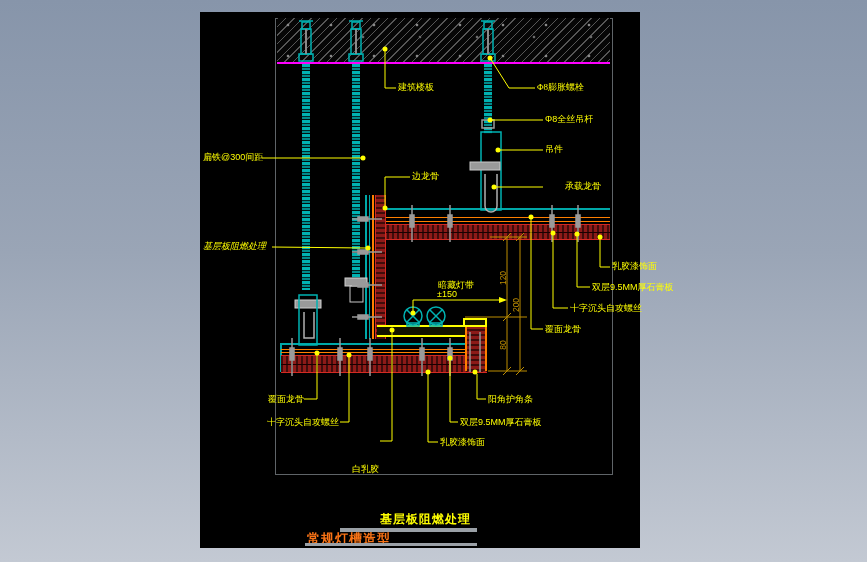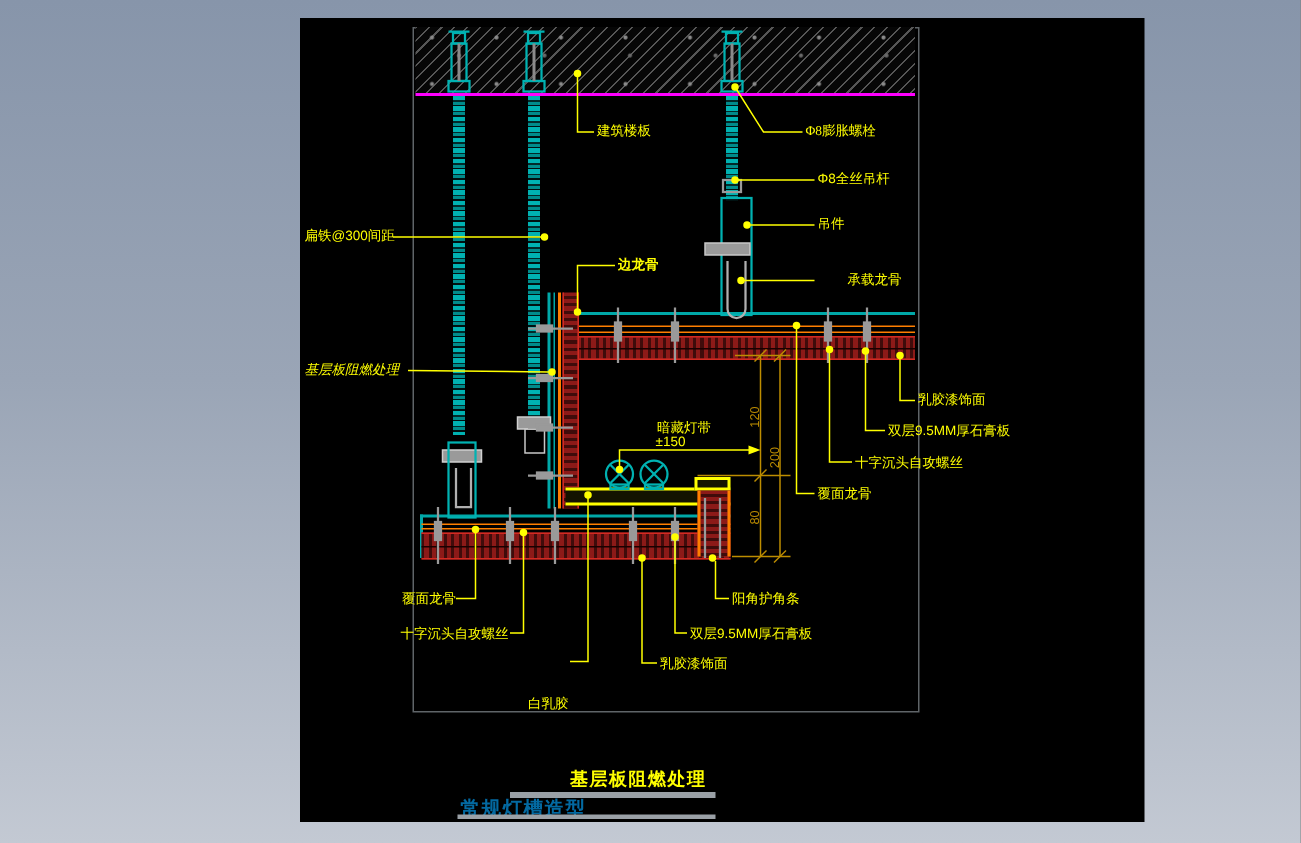--- a/index.html
+++ b/index.html
@@ -1,19 +1,19 @@
 <!DOCTYPE html>
 <html><head>
 <meta charset="utf-8">
 <style>
   html,body{margin:0;padding:0;}
   .screen{position:relative;width:867px;height:562px;overflow:hidden;
     background:linear-gradient(180deg,#8795aa 0%,#9aa5b6 45%,#c3c9d3 100%);
     font-family:"Liberation Sans","DejaVu Sans",sans-serif;}
-  .canvas{position:absolute;left:200px;top:12px;width:563px;height:536px;background:#000;}
+  .canvas{position:absolute;left:200px;top:12px;width:440px;height:536px;background:#000;}
   .frame{position:absolute;left:75px;top:6px;width:336px;height:455px;border:1px solid #5f6468;}
   
   .slab{position:absolute;left:77px;top:6px;width:333px;height:44px;background-color:#060606;
     background-image:
       radial-gradient(circle at 11px 7px,#8a8a8a 1px,transparent 1.7px),
       radial-gradient(circle at 29px 19px,#6a6a6a 1px,transparent 1.7px),
       repeating-linear-gradient(135deg,#565656 0 1px,transparent 1px 6px);
     background-size:43px 31px,57px 39px,auto;}
   .slabline{position:absolute;left:77px;top:50px;width:333px;height:2px;background:#ff00ff;}
   
@@ -34,21 +34,21 @@
     background-image:repeating-linear-gradient(0deg,rgba(0,0,0,.55) 0 2px,transparent 2px 5px);
     border-left:1px solid #d22a22;border-right:1px solid #d22a22;}
   .trough-cap{position:absolute;border:2px solid #ffff00;background:#151500;}
   .troughfloor{position:absolute;border-top:2px solid #ffff00;border-bottom:2px solid #ffff00;background:#131300;}
   .ov{position:absolute;left:0;top:0;}
   
   .lbl{position:absolute;color:#ffff00;font-size:9px;line-height:11px;white-space:nowrap;}
   .dimtxt{position:absolute;color:#bd8d00;font-size:8.5px;white-space:nowrap;
     transform:rotate(-90deg);transform-origin:center center;}
   .title1{position:absolute;color:#ffff00;font-size:12px;letter-spacing:1px;white-space:nowrap;font-weight:bold;}
-  .title2{position:absolute;color:#0369a1;font-size:13px;letter-spacing:1px;white-space:nowrap;font-weight:bold;}
+  .title2{position:absolute;color:#f97316;font-size:13px;letter-spacing:1px;white-space:nowrap;font-weight:bold;}
   .graybar{position:absolute;background:#9aa0a6;}
 </style>
 </head>
 <body>
 
 <div class="screen">
   <div class="canvas">
 
     <div class="frame"></div>
 
@@ -231,21 +231,21 @@
         <circle cx="250" cy="346" r="2.5"></circle>
           <circle cx="275" cy="360" r="2.5"></circle>
       </g>
     </svg>
 
     <div class="lbl" style="left:198px;top:70px;">建筑楼板</div>
     <div class="lbl" style="left:337px;top:70px;font-family:Liberation Serif, serif;">Φ8膨胀螺栓</div>
     <div class="lbl" style="left:345px;top:102px;">Φ8全丝吊杆</div>
     <div class="lbl" style="left:345px;top:132px;">吊件</div>
     <div class="lbl" style="left:365px;top:169px;text-align:center;">承载龙骨</div>
-    <div class="lbl" style="left:212px;top:159px;font-weight:bold;">边龙骨</div>
+    <div class="lbl" style="left:212px;top:159px;">边龙骨</div>
     <div class="lbl" style="left:3px;top:140px;">扁铁@300间距</div>
     <div class="lbl" style="left:3px;top:229px;font-style:italic;">基层板阻燃处理</div>
     <div class="lbl" style="left:238px;top:268px;">暗藏灯带</div>
     <div class="lbl" style="left:237px;top:277px;">±150</div>
     <div class="lbl" style="left:412px;top:249px;">乳胶漆饰面</div>
     <div class="lbl" style="left:392px;top:270px;">双层9.5MM厚石膏板</div>
     <div class="lbl" style="left:370px;top:291px;">十字沉头自攻螺丝</div>
     <div class="lbl" style="left:345px;top:312px;">覆面龙骨</div>
     <div class="lbl" style="left:68px;top:382px;">覆面龙骨</div>
     <div class="lbl" style="left:67px;top:405px;">十字沉头自攻螺丝</div>

